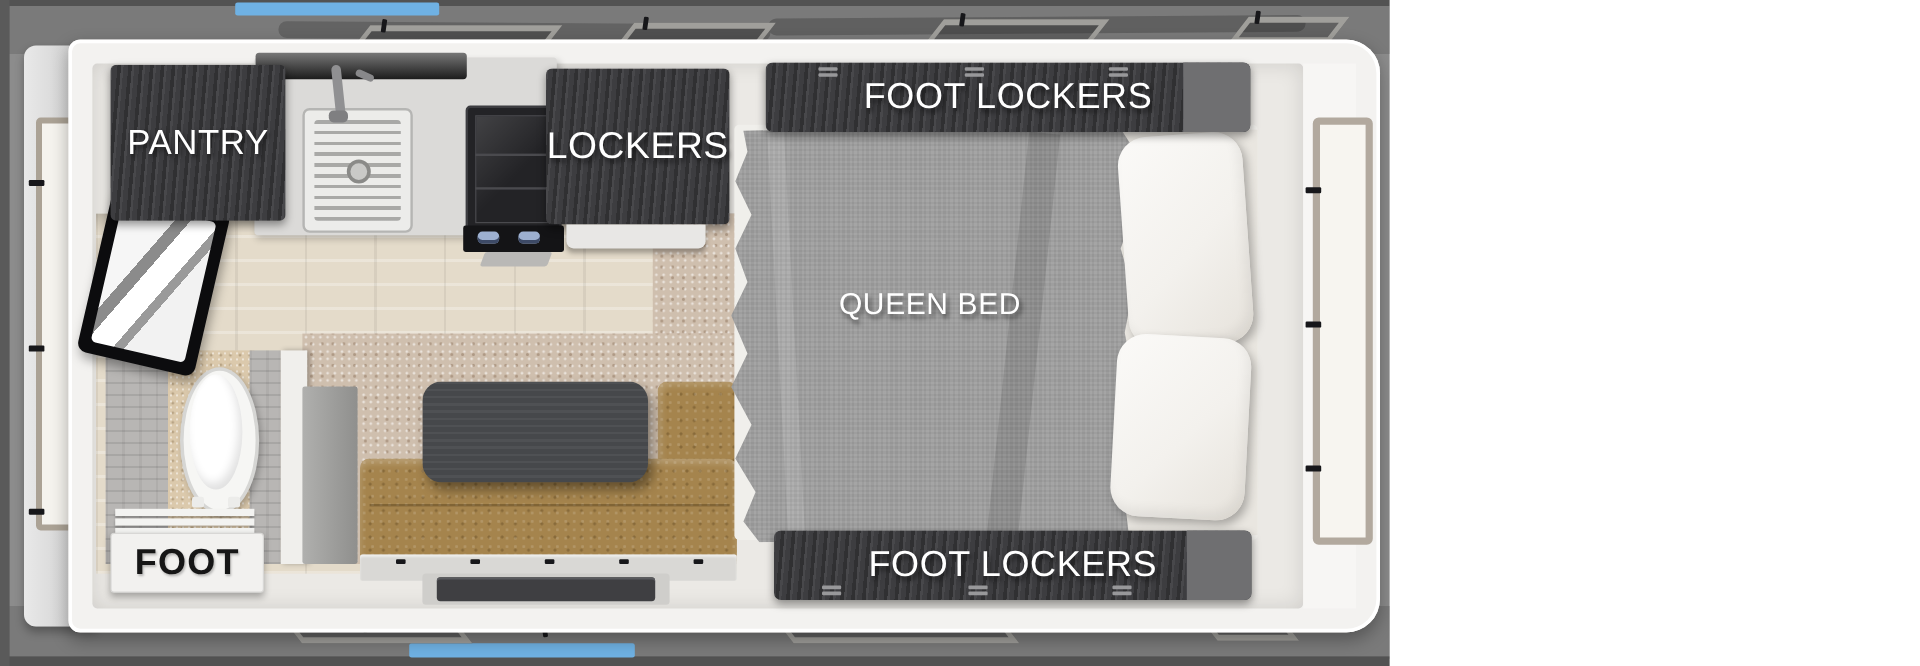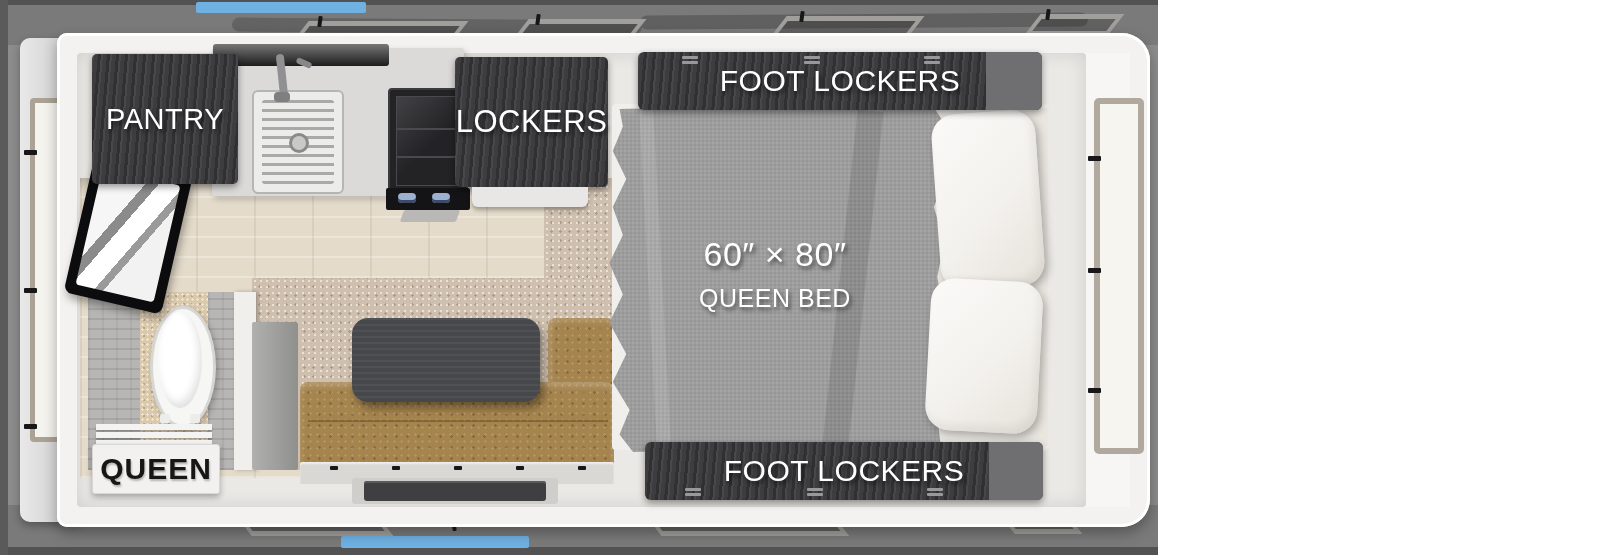--- a/index.html
+++ b/index.html
@@ -144,32 +144,31 @@
     <div class="abs" style="left:300px;top:462px;width:314px;height:22px;background:#d9d8d5;border-radius:2px;box-shadow:inset 0 2px 2px rgba(255,255,255,.6);"></div>
     <div class="abs tick" style="left:330px;top:466px;width:8px;height:4px;"></div>
     <div class="abs tick" style="left:392px;top:466px;width:8px;height:4px;"></div>
     <div class="abs tick" style="left:454px;top:466px;width:8px;height:4px;"></div>
     <div class="abs tick" style="left:516px;top:466px;width:8px;height:4px;"></div>
     <div class="abs tick" style="left:578px;top:466px;width:8px;height:4px;"></div>
     <div class="abs" style="left:352px;top:478px;width:206px;height:26px;background:#cfcecb;border-radius:3px;"></div>
     <div class="abs" style="left:364px;top:481px;width:182px;height:20px;background:#3f3f42;border-radius:3px;box-shadow:inset 0 2px 0 #5a5a5e;"></div>
 
     <div class="abs" style="left:92px;top:444px;width:126px;height:48px;background:#f2f1ef;border:1px solid #d8d7d5;border-radius:3px;box-shadow:0 3px 6px rgba(0,0,0,.3);display:flex;align-items:center;justify-content:center;">
-      <span style="font-weight:bold;font-size:30px;color:#161616;letter-spacing:1px;text-shadow:1px 2px 2px rgba(0,0,0,.25);">QUEEN</span>
+      <span style="font-weight:bold;font-size:30px;color:#161616;letter-spacing:1px;text-shadow:1px 2px 2px rgba(0,0,0,.25);">FOOT</span>
     </div>
 
     <div class="abs" style="left:612px;top:104px;width:436px;height:346px;background:#f0efeb;border-radius:4px;"></div>
     <div class="abs" style="left:912px;top:108px;width:136px;height:338px;background:#e9e6e0;"></div>
     <div class="abs" style="left:606px;top:102px;width:338px;height:350px;background-color:#9e9e9e;
          background-image:repeating-linear-gradient(0deg,rgba(255,255,255,.07) 0 2px,transparent 2px 4px),repeating-linear-gradient(90deg,rgba(0,0,0,.05) 0 2px,transparent 2px 4px);
          clip-path:polygon(4% 2%,96% 0,100% 6%,98% 14%,100% 22%,97% 30%,100% 40%,98% 50%,100% 60%,97% 70%,100% 80%,98% 90%,99% 98%,8% 100%,4% 95%,7% 88%,2% 80%,6% 72%,1% 63%,5% 55%,1% 46%,5% 38%,2% 30%,6% 22%,2% 14%,5% 7%);"></div>
     <div class="abs" style="left:840px;top:110px;width:26px;height:336px;background:rgba(0,0,0,.10);transform:rotate(6deg);"></div>
     <div class="abs" style="left:648px;top:110px;width:14px;height:334px;background:rgba(255,255,255,.12);transform:rotate(-3deg);"></div>
     <div class="abs" style="left:620px;top:232px;width:310px;text-align:center;line-height:44px;">
-      <div class="lbl" style="font-size:34px;">60″ × 80″</div>
       <div class="lbl" style="font-size:25px;">QUEEN BED</div>
     </div>
     <div class="abs pillow" style="left:936px;top:112px;width:104px;height:176px;transform:rotate(-4deg);"></div>
     <div class="abs pillow" style="left:928px;top:280px;width:112px;height:152px;transform:rotate(3deg);"></div>
 
     <div class="abs cab" style="left:638px;top:52px;width:404px;height:58px;border-radius:6px;">
       <span class="lbl" style="font-size:30px;">FOOT LOCKERS</span>
       <div class="latch" style="position:absolute;left:44px;top:4px;">
           <i></i>
           <i></i>

